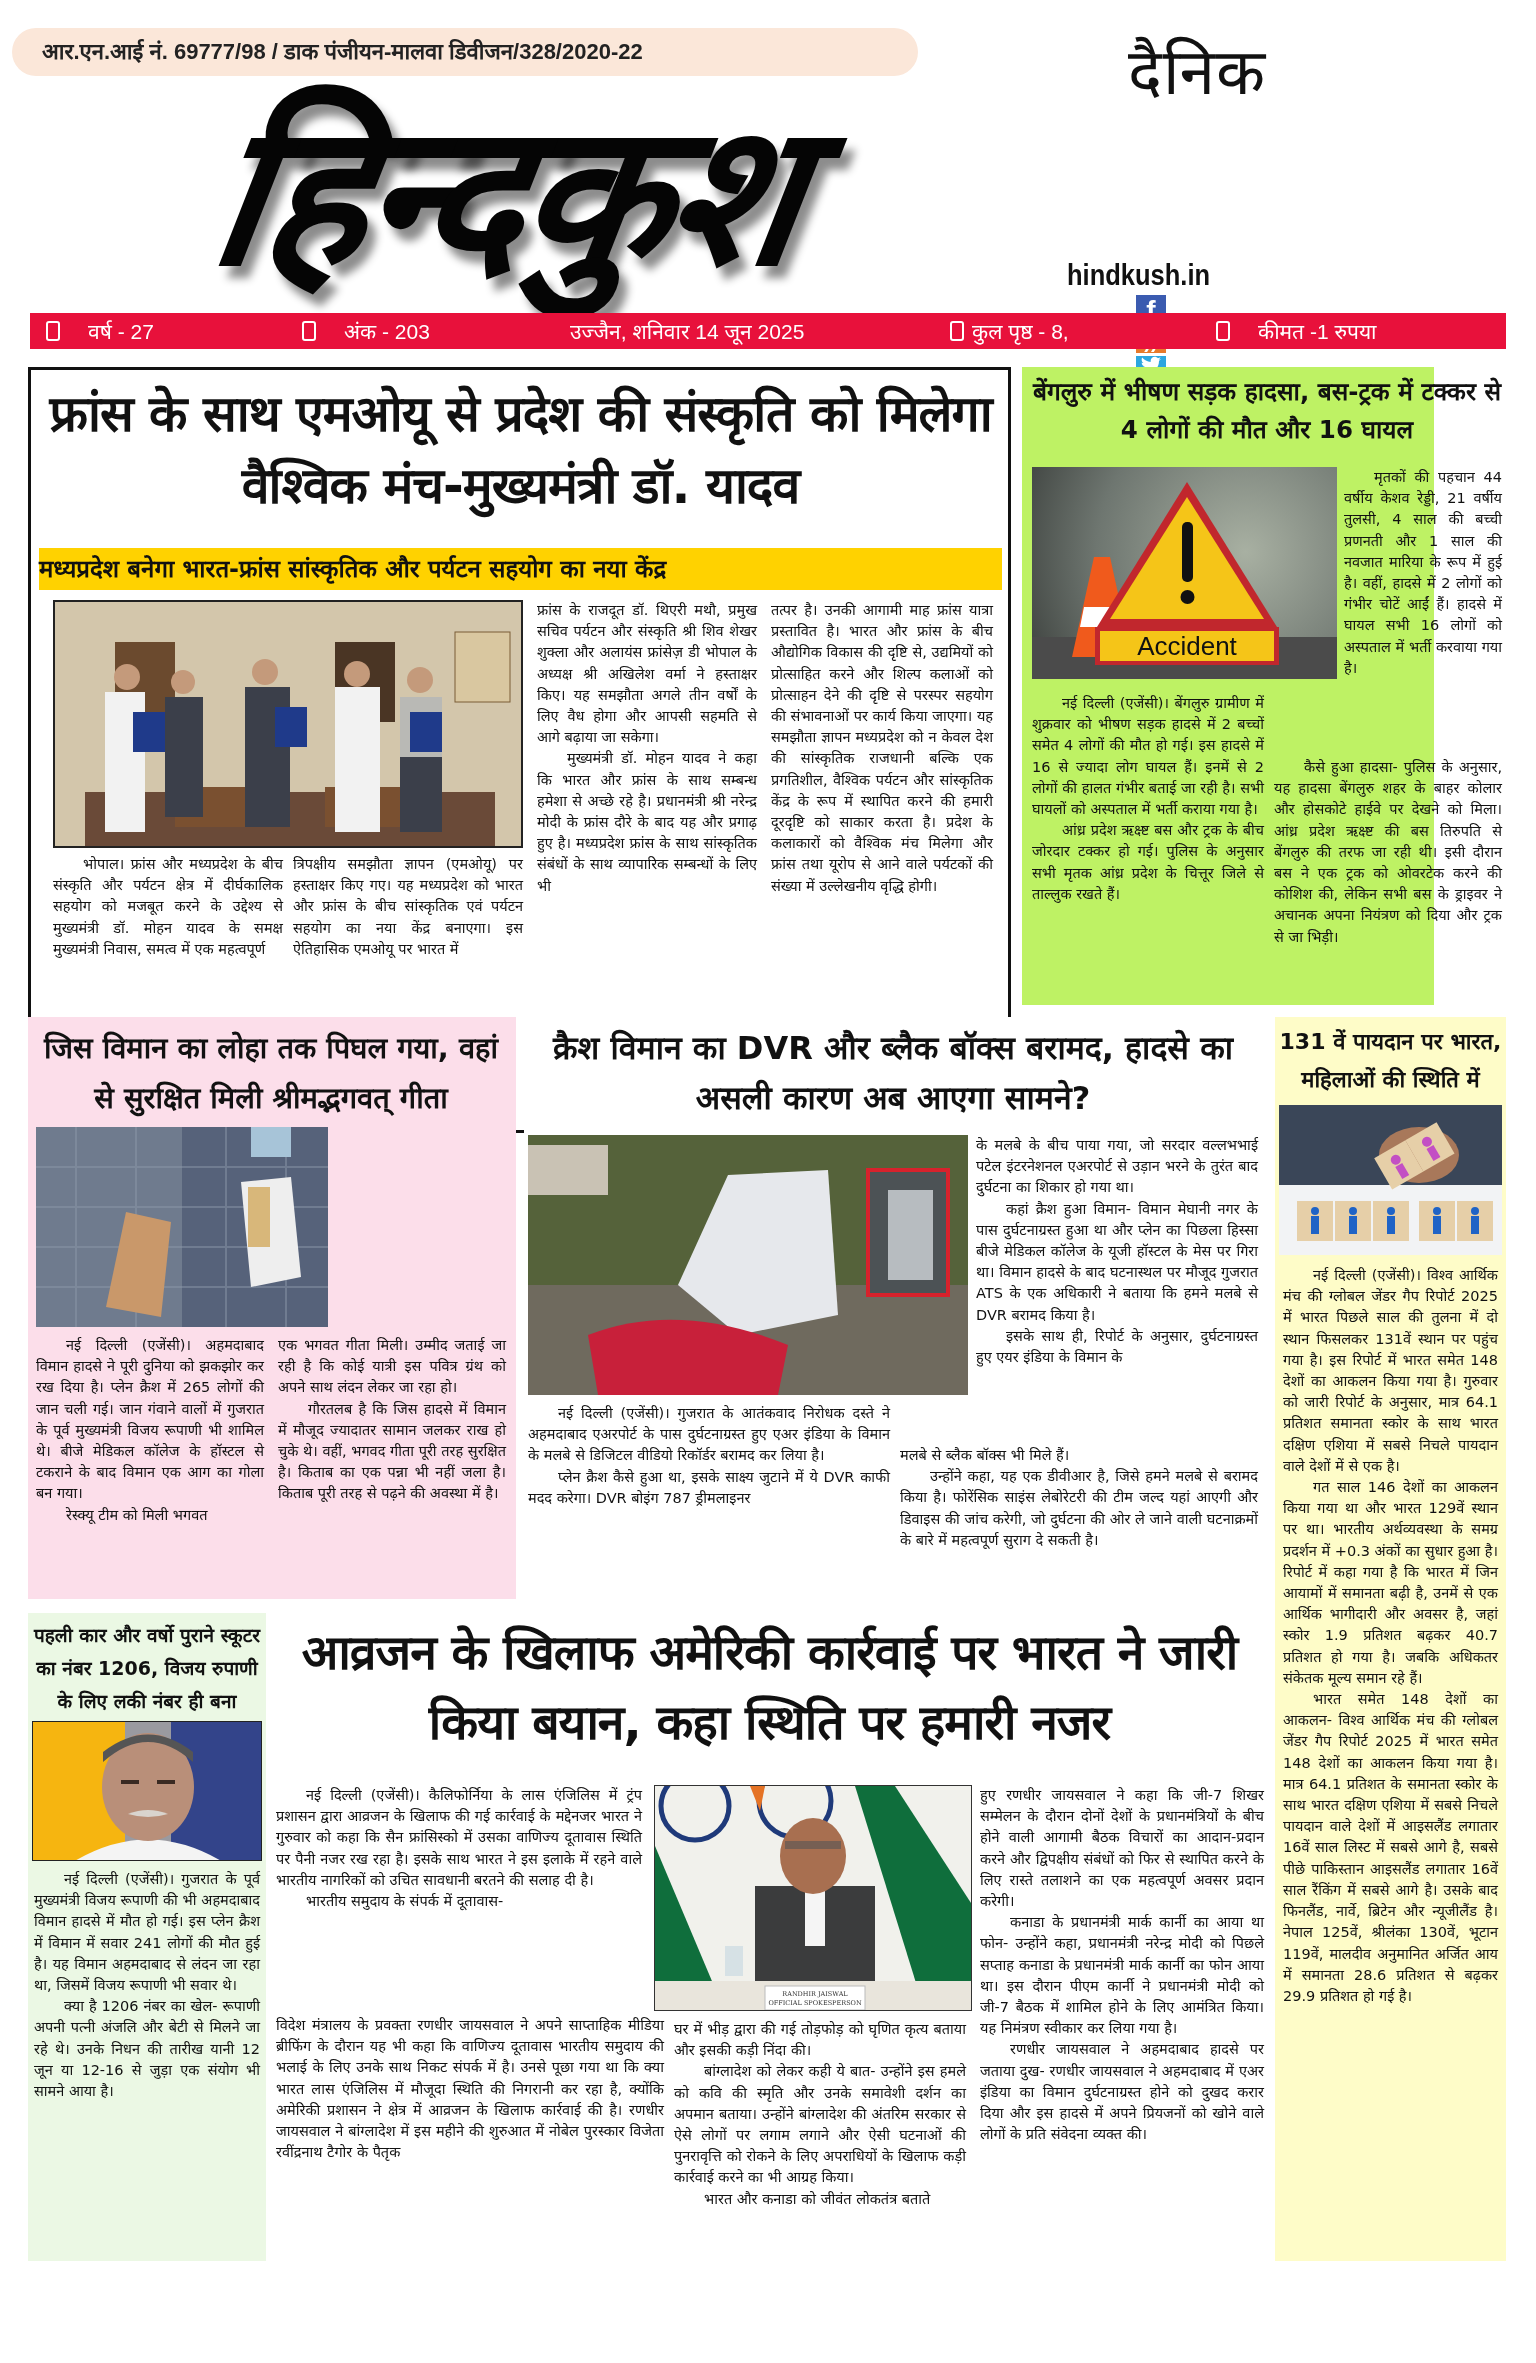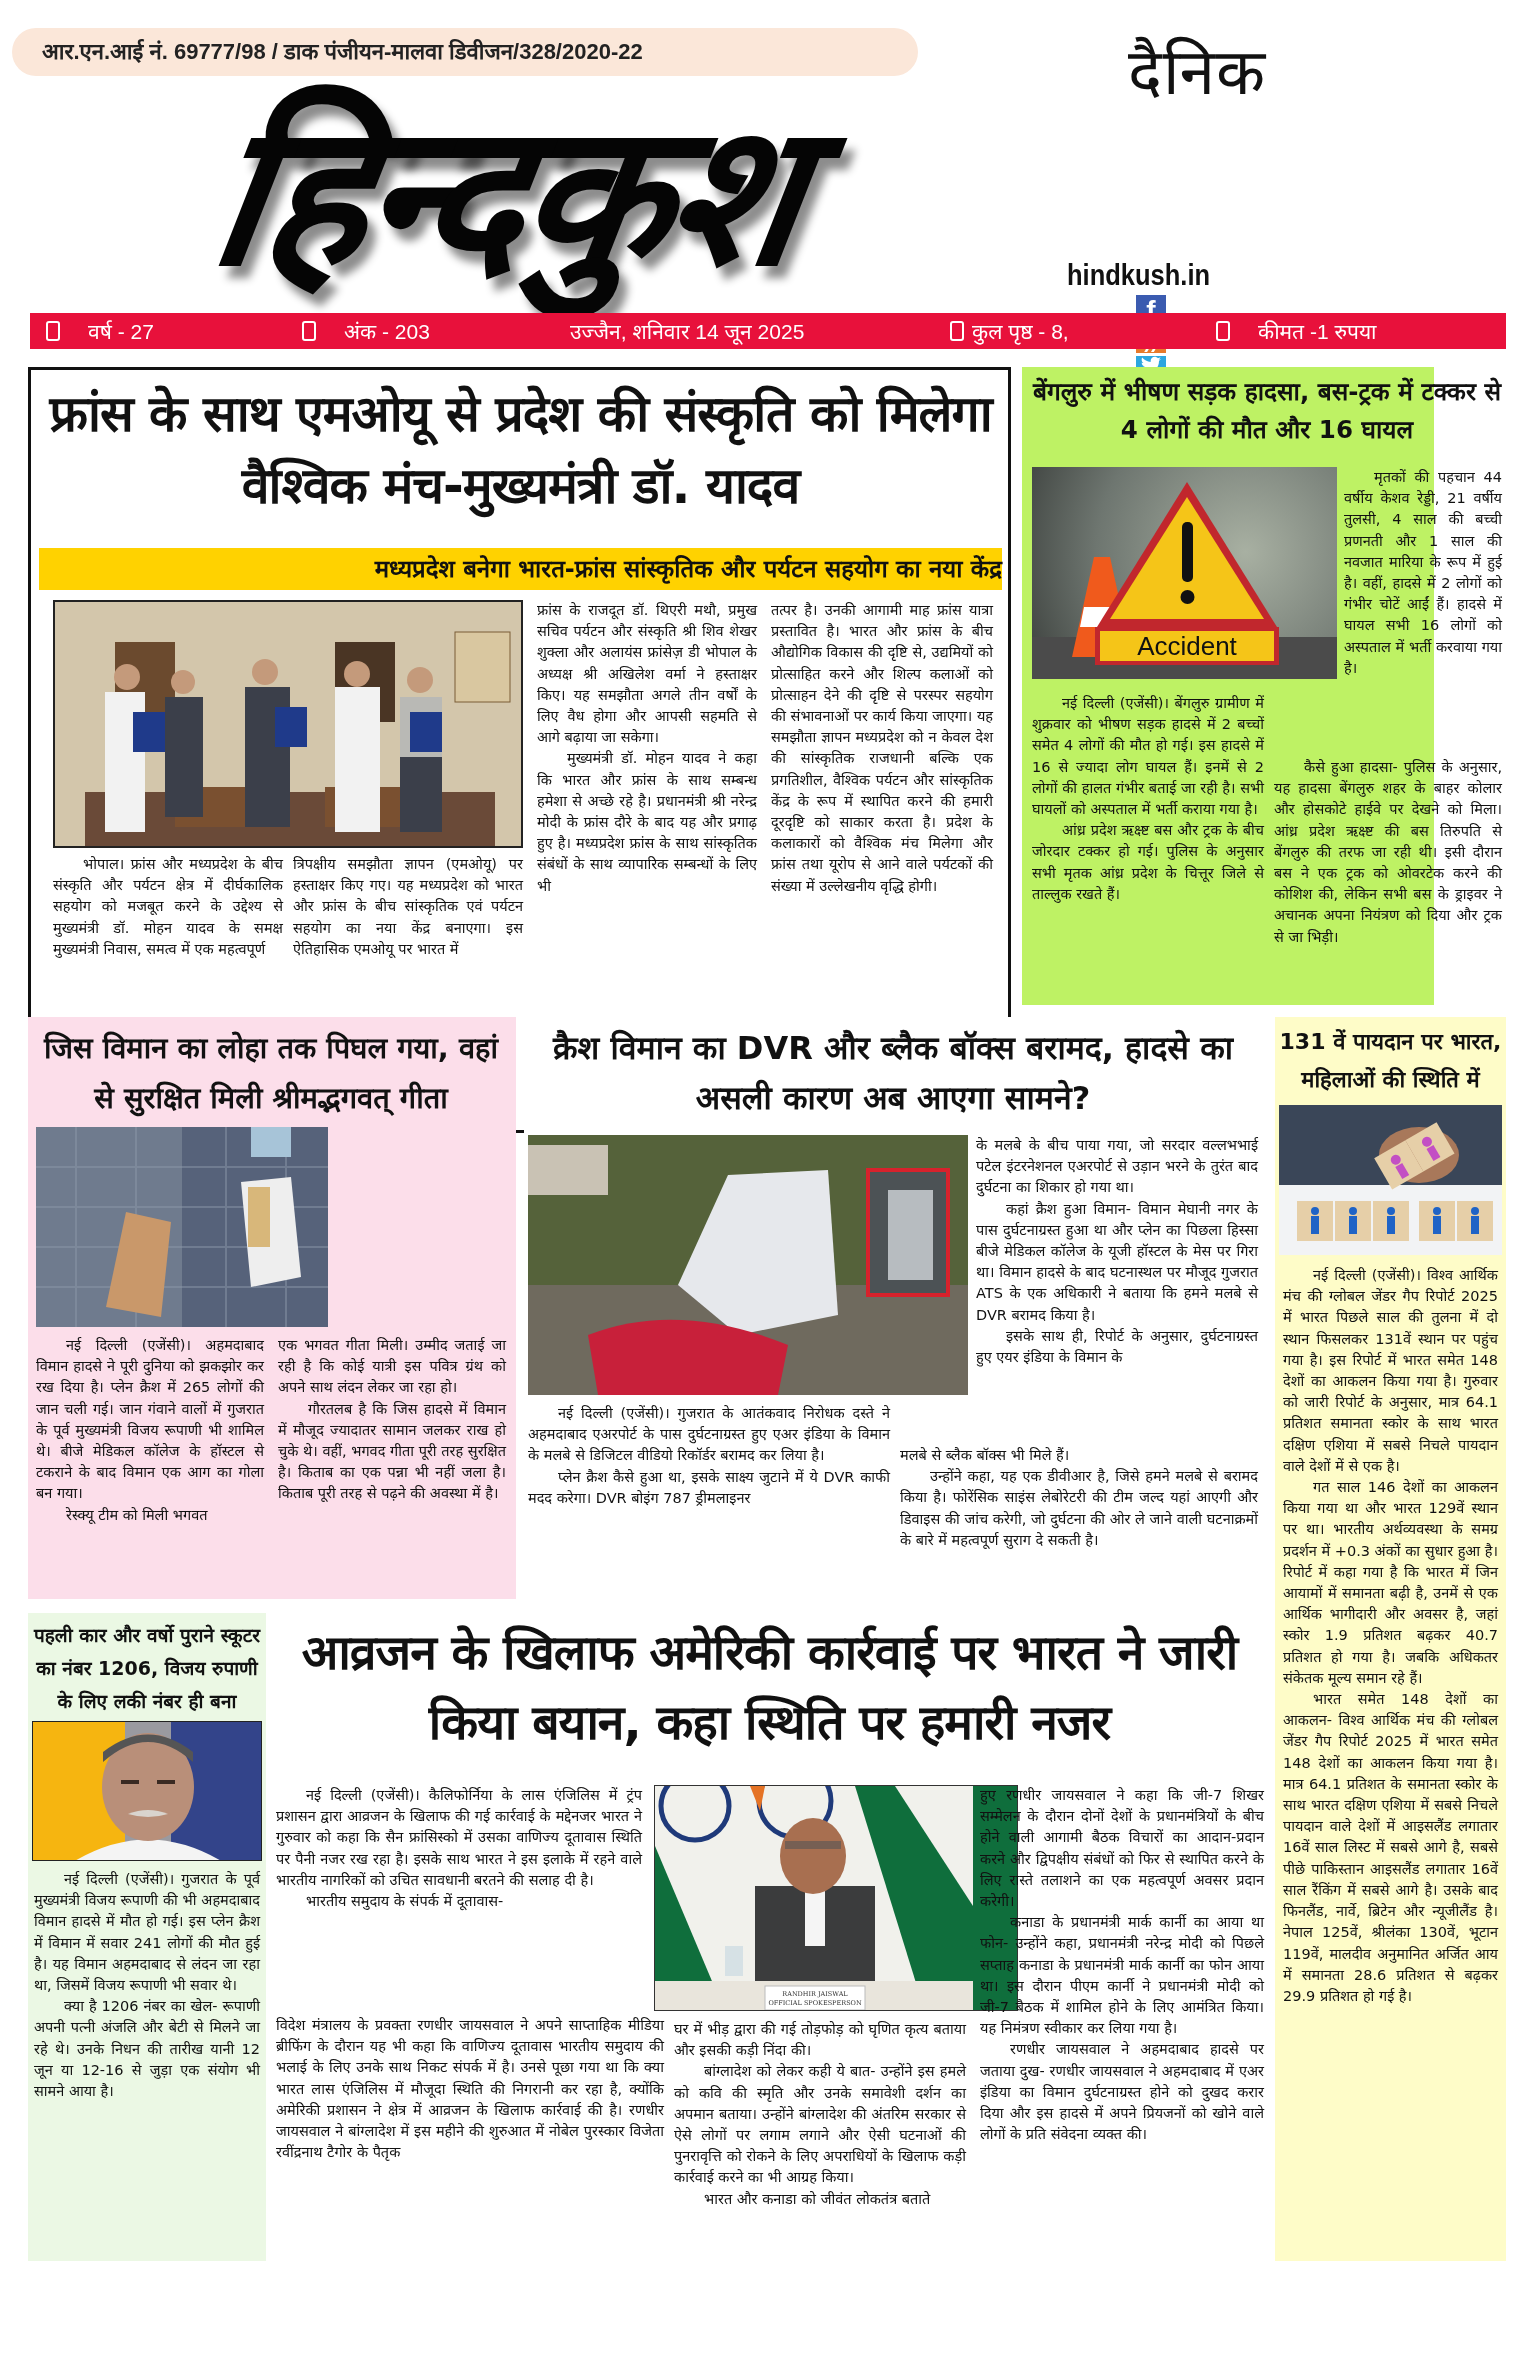--- a/index.html
+++ b/index.html
@@ -22,21 +22,21 @@
   .soc.tw { background: #2da6e0; font-size: 18px; }
 
   
   #datebar { left: 30px; top: 313px; width: 1476px; height: 36px; background: #e8113b; display: flex; align-items: center; color: #fff; font-family: "Liberation Sans", sans-serif; font-size: 21px; }
   .db-item { position: absolute; display: flex; align-items: center; gap: 28px; white-space: nowrap; }
   .db-box { width: 14px; height: 20px; border: 2.5px solid #fff; border-radius: 3px; background: #e8113b; }
 
   
   #lead { left: 28px; top: 367px; width: 983px; height: 766px; border: 3px solid #111; background: #fff; }
   #lead-headline { left: 12px; top: 8px; width: 955px; text-align: center; font-family: "DejaVu Sans", sans-serif; font-weight: bold; font-size: 50px; line-height: 72px; letter-spacing: -1px; color: #111; }
-  #lead-sub { left: 8px; top: 178px; width: 963px; height: 42px; background: #ffd200; text-align: right; font-size: 24px; line-height: 42px; font-weight: bold; color: #111; }
+  #lead-sub { left: 8px; top: 178px; width: 963px; height: 42px; background: #ffd200; text-align: left; font-size: 24px; line-height: 42px; font-weight: bold; color: #111; }
   #lead-photo { left: 22px; top: 230px; width: 470px; height: 248px; border: 2px solid #222; overflow: hidden; background: linear-gradient(180deg,#cbbfa5 0%,#d9ccb1 35%,#a88d6d 70%,#5b4634 100%); }
   .lead-col { top: 484px; width: 230px; }
 
   
   #blr { left: 1022px; top: 367px; width: 412px; height: 638px; background: #bef264; }
   #blr-headline { left: 10px; top: 6px; width: 470px; text-align: center; font-weight: bold; font-size: 24.5px; line-height: 38px; color: #111; }
   #blr-photo { left: 10px; top: 100px; width: 305px; height: 212px; overflow: hidden; background: radial-gradient(circle at 70% 40%, #a8b0a2, #6e7670 60%, #3b3f3c); }
 
   
   #gita { left: 28px; top: 1017px; width: 488px; height: 582px; background: #fcdeea; }
@@ -54,21 +54,21 @@
   #gender-photo { left: 4px; top: 88px; width: 223px; height: 150px; overflow: hidden; background: linear-gradient(180deg,#2f3a4a 0%,#6d7784 45%,#eceef0 60%,#f5f6f7 100%); }
 
   
   #rupani { left: 28px; top: 1613px; width: 238px; height: 648px; background: #ebf8e4; }
   #rupani-headline { left: 4px; top: 6px; width: 230px; text-align: center; font-weight: bold; font-size: 19px; line-height: 33px; color: #111; }
   #rupani-photo { left: 4px; top: 108px; width: 230px; height: 140px; overflow: hidden; background: linear-gradient(90deg,#f6b510 0%,#f6b510 40%,#3a4b8a 60%,#2f3f80 100%); border: 1px solid #222; }
 
   
   #immig { left: 272px; top: 1613px; width: 995px; height: 650px; background: #fff; }
   #immig-headline { left: 0; top: 4px; width: 995px; text-align: center; font-weight: bold; font-size: 48px; line-height: 70px; letter-spacing: -1px; color: #111; }
-  #immig-photo { left: 382px; top: 172px; width: 364px; height: 226px; overflow: hidden; background: linear-gradient(90deg,#0f6e3c 0%,#f2f2ee 25%,#f2f2ee 50%,#0f6e3c 80%,#0f6e3c 100%); border: 1px solid #333; }
+  #immig-photo { left: 382px; top: 172px; width: 318px; height: 226px; overflow: hidden; background: linear-gradient(90deg,#0f6e3c 0%,#f2f2ee 25%,#f2f2ee 50%,#0f6e3c 80%,#0f6e3c 100%); border: 1px solid #333; }
 </style>
 </head>
 <body>
 
 <div id="reg-pill" class="abs">आर.एन.आई नं. 69777/98 /  डाक पंजीयन-मालवा डिवीजन/328/2020-22</div>
 <div id="dainik" class="abs">दैनिक</div>
 <div id="logo" class="abs">हिन्दकुश</div>
 <div id="web-row" class="abs">
   <span class="site">hindkush.in</span>
   <span class="soc fb">f</span>

